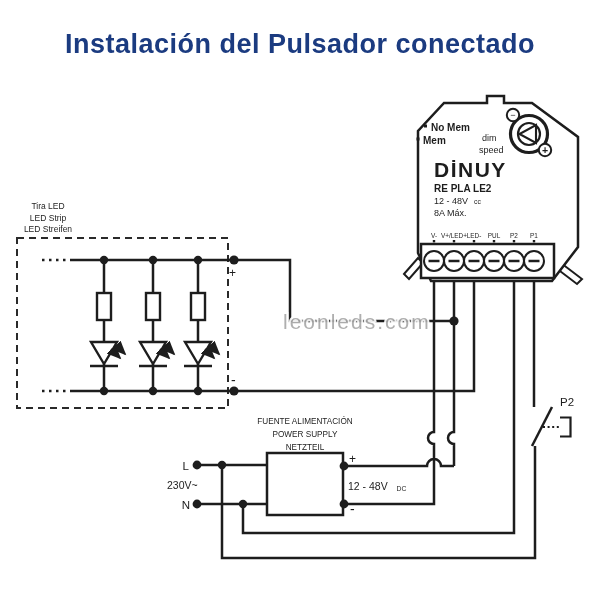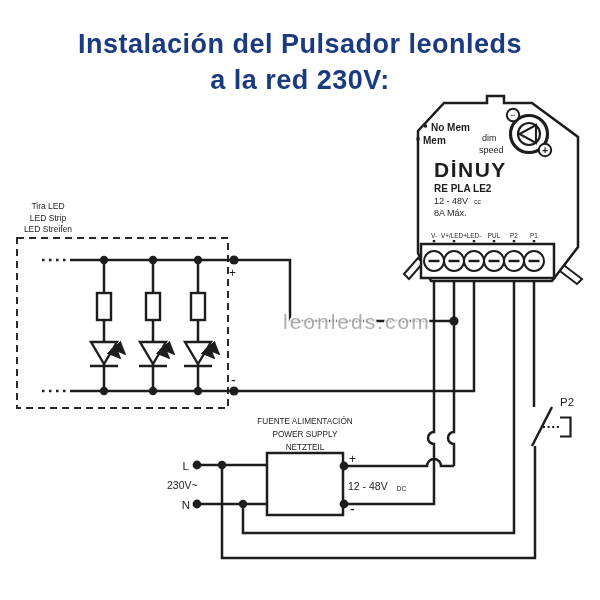--- a/index.html
+++ b/index.html
@@ -15,22 +15,21 @@
   .dot{fill:#1d1d1d;}
   .wm{fill:#a9a9a9;stroke:#ffffff;stroke-width:4px;paint-order:stroke;opacity:.92;
       font-size:21px;letter-spacing:2px;}
 </style>
 </head>
 <body>
 
 <div id="screen">
 
   <div id="title">
-    <span>Instalación del Pulsador leonleds</span>
-    <span>a la red 230V:</span>
+    <span>Instalación del Pulsador conectado</span>
   </div>
 
   <svg width="600" height="600" viewBox="0 0 600 600">
     <defs>
       <marker id="arr" markerWidth="9" markerHeight="8" refX="7" refY="3.5" orient="auto">
         <path d="M0,0 L8,3.5 L0,7 Z" fill="#1d1d1d"></path>
       </marker>
     </defs>
 
     <g>

